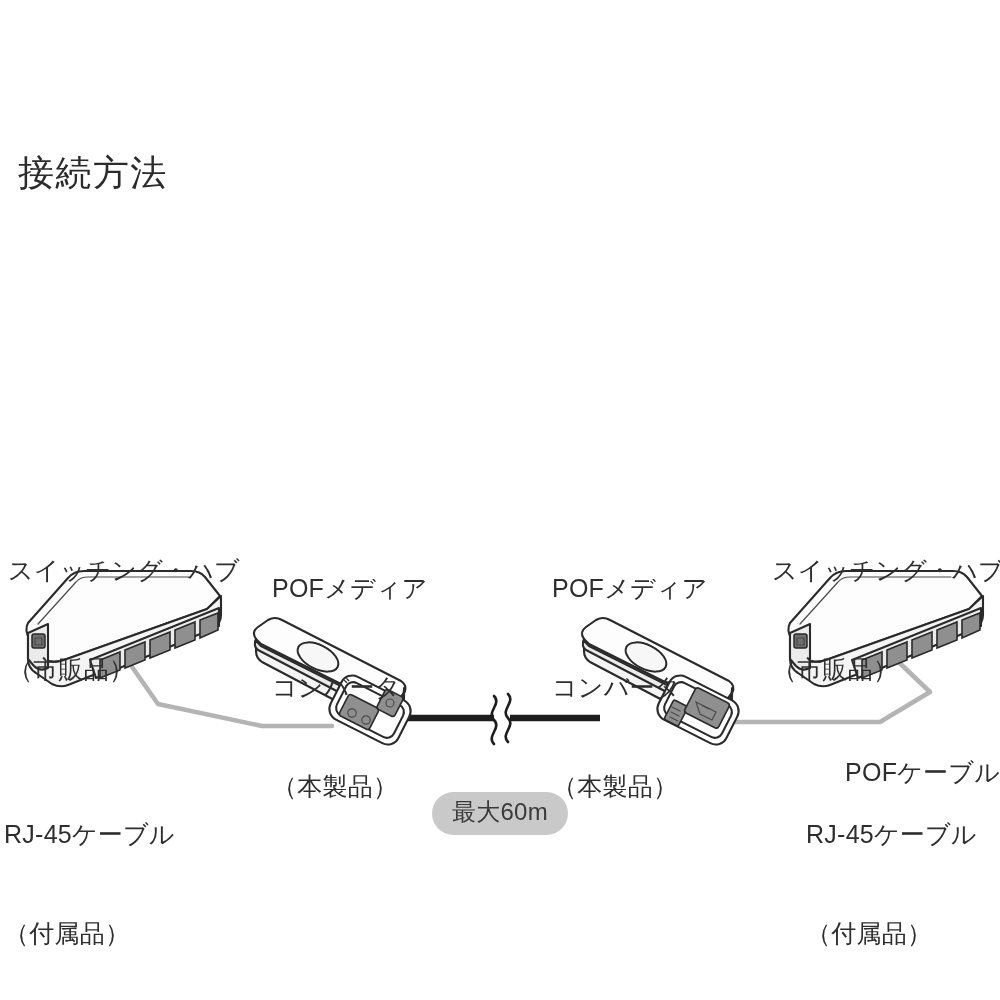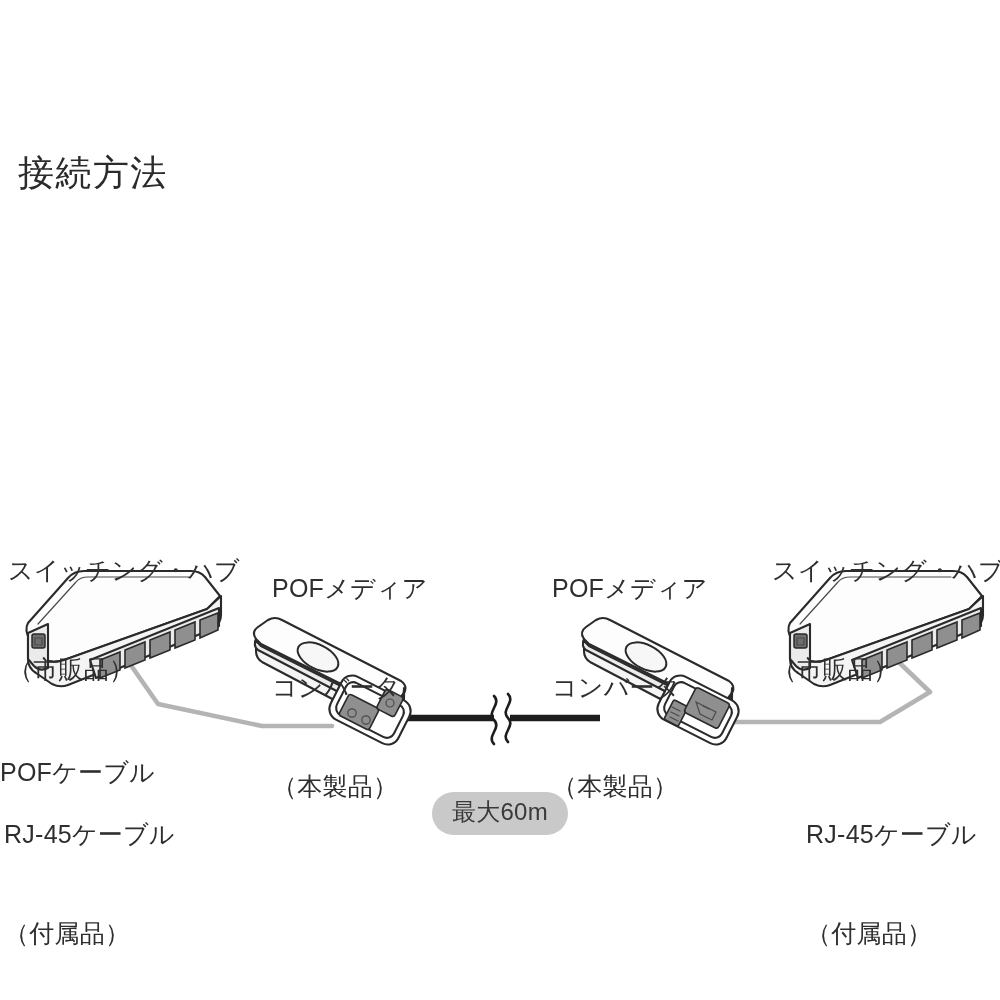--- a/index.html
+++ b/index.html
@@ -53,21 +53,21 @@
   .label-conv-right    { left: 552px; top: 506px; }
   .label-hub-right     { left: 772px; top: 488px; }
 
   .label-rj45-left     { left: 4px;   top: 752px; }
   .label-rj45-right    { left: 806px; top: 752px; }
 
   .label-pof {
     left: 0;
     top: 756px;
     width: 1000px;
-    text-align: left;
+    text-align: right;
     white-space: normal;
   }
   .label-pof .line { display: block; }
 
   
   .badge-wrap {
     position: absolute;
     left: 0;
     top: 792px;
     width: 1000px;

